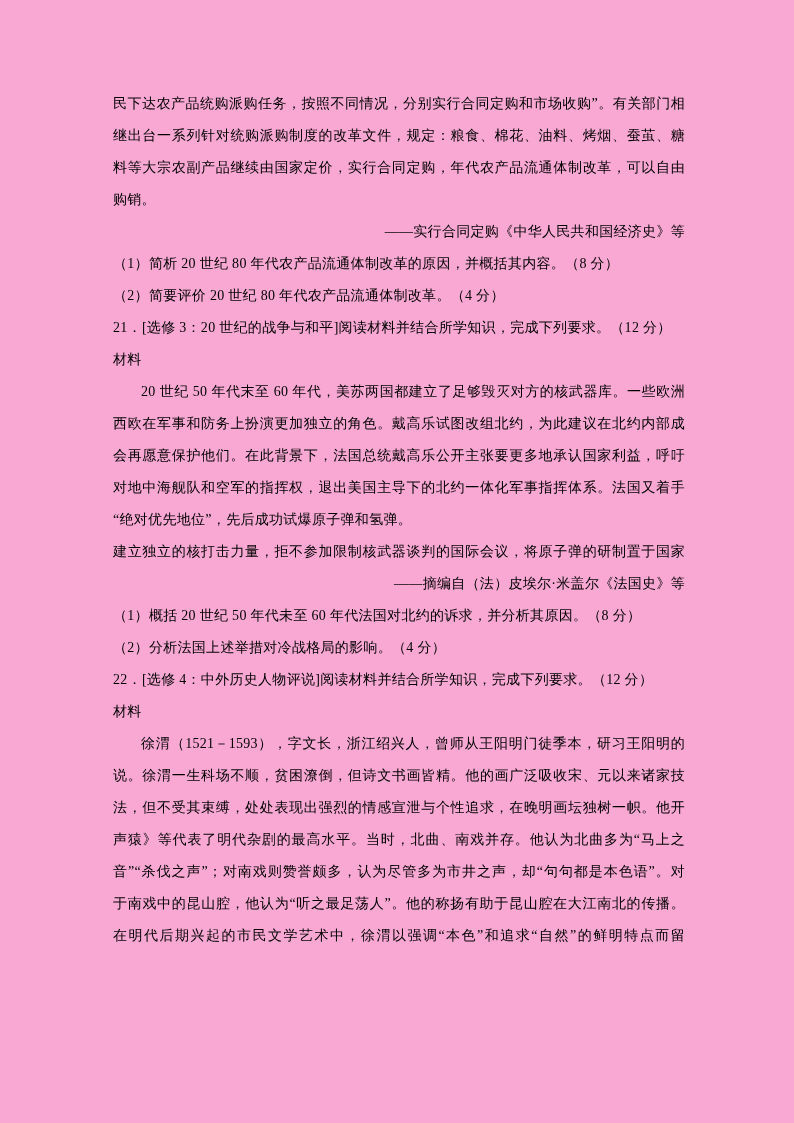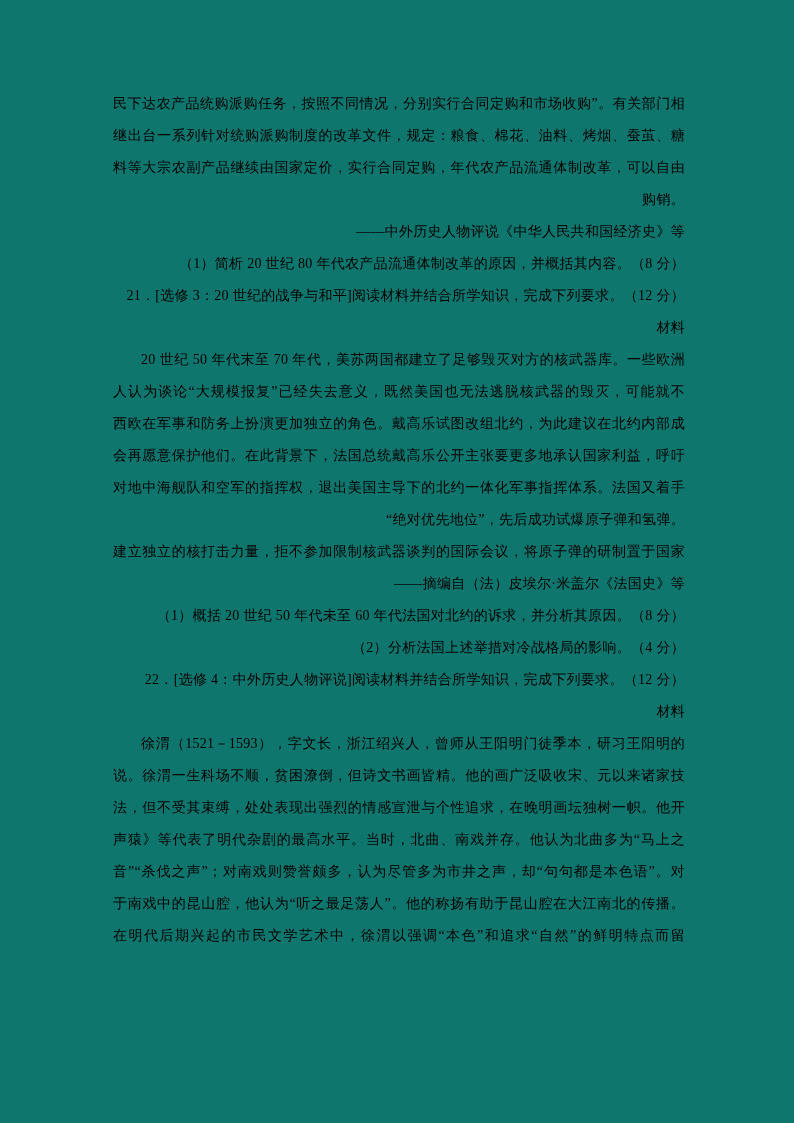--- a/index.html
+++ b/index.html
@@ -4,21 +4,21 @@
 <style>
   html, body {
     margin: 0;
     padding: 0;
     background: #ffffff;
   }
   .page {
     position: relative;
     width: 794px;
     height: 1123px;
-    background: #0f766e;
+    background: #f9a8d4;
     overflow: hidden;
     font-family: "Liberation Serif", "DejaVu Serif", serif;
     color: #000000;
   }
   .text-block {
     position: absolute;
     left: 113px;
     top: 88px;
     width: 572px;
   }
@@ -27,41 +27,41 @@
     line-height: 32px;
     font-size: 14px;
     letter-spacing: 0.3px;
     color: #000000;
     overflow: hidden;
   }
   .fill {
     text-align: justify;
     text-align-last: justify;
   }
-  .left  { text-align: right; }
+  .left  { text-align: left; }
   .right { text-align: right; }
   .indent { text-indent: 2em; }
 </style>
 </head>
 <body>
 
 <div class="page">
   <div class="text-block">
 
     <div class="ln fill">民下达农产品统购派购任务，按照不同情况，分别实行合同定购和市场收购”。有关部门相</div>
     <div class="ln fill">继出台一系列针对统购派购制度的改革文件，规定：粮食、棉花、油料、烤烟、蚕茧、糖</div>
     <div class="ln fill">料等大宗农副产品继续由国家定价，实行合同定购，年代农产品流通体制改革，可以自由</div>
     <div class="ln left">购销。</div>
-    <div class="ln right">——中外历史人物评说《中华人民共和国经济史》等</div>
+    <div class="ln right">——实行合同定购《中华人民共和国经济史》等</div>
     <div class="ln left">（1）简析 20 世纪 80 年代农产品流通体制改革的原因，并概括其内容。（8 分）</div>
+    <div class="ln left">（2）简要评价 20 世纪 80 年代农产品流通体制改革。（4 分）</div>
 
     <div class="ln left">21．[选修 3：20 世纪的战争与和平]阅读材料并结合所学知识，完成下列要求。（12 分）</div>
     <div class="ln left">材料</div>
-    <div class="ln fill indent">20 世纪 50 年代末至 70 年代，美苏两国都建立了足够毁灭对方的核武器库。一些欧洲</div>
-    <div class="ln fill">人认为谈论“大规模报复”已经失去意义，既然美国也无法逃脱核武器的毁灭，可能就不</div>
+    <div class="ln fill indent">20 世纪 50 年代末至 60 年代，美苏两国都建立了足够毁灭对方的核武器库。一些欧洲</div>
     <div class="ln fill">西欧在军事和防务上扮演更加独立的角色。戴高乐试图改组北约，为此建议在北约内部成</div>
     <div class="ln fill">会再愿意保护他们。在此背景下，法国总统戴高乐公开主张要更多地承认国家利益，呼吁</div>
     <div class="ln fill">对地中海舰队和空军的指挥权，退出美国主导下的北约一体化军事指挥体系。法国又着手</div>
     <div class="ln left">“绝对优先地位”，先后成功试爆原子弹和氢弹。</div>
     <div class="ln fill">建立独立的核打击力量，拒不参加限制核武器谈判的国际会议，将原子弹的研制置于国家</div>
     <div class="ln right">——摘编自（法）皮埃尔·米盖尔《法国史》等</div>
     <div class="ln left">（1）概括 20 世纪 50 年代未至 60 年代法国对北约的诉求，并分析其原因。（8 分）</div>
     <div class="ln left">（2）分析法国上述举措对冷战格局的影响。（4 分）</div>
 
     <div class="ln left">22．[选修 4：中外历史人物评说]阅读材料并结合所学知识，完成下列要求。（12 分）</div>

